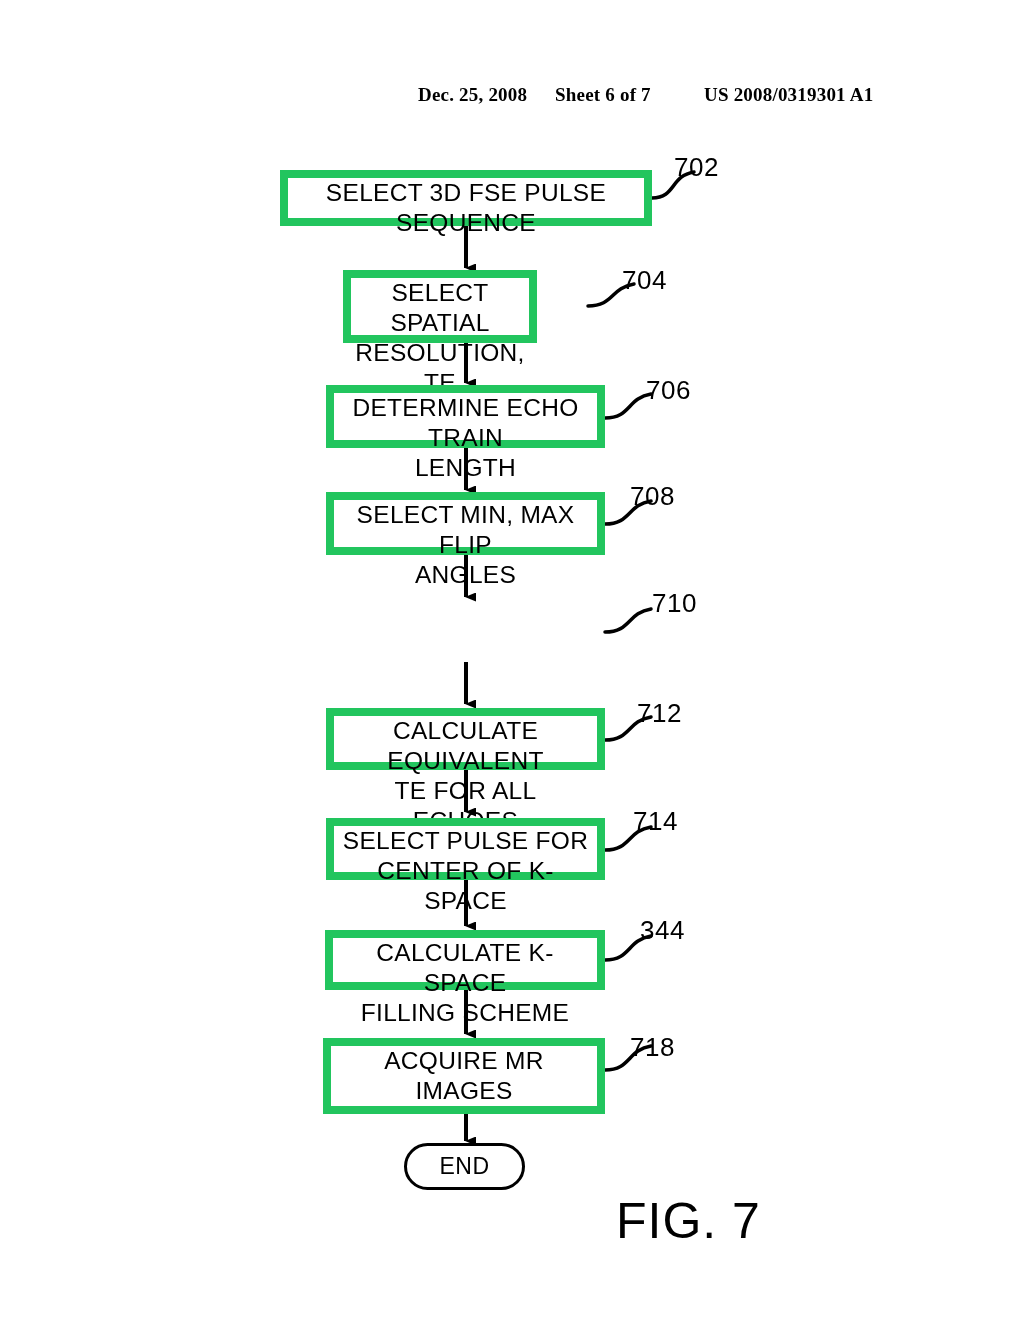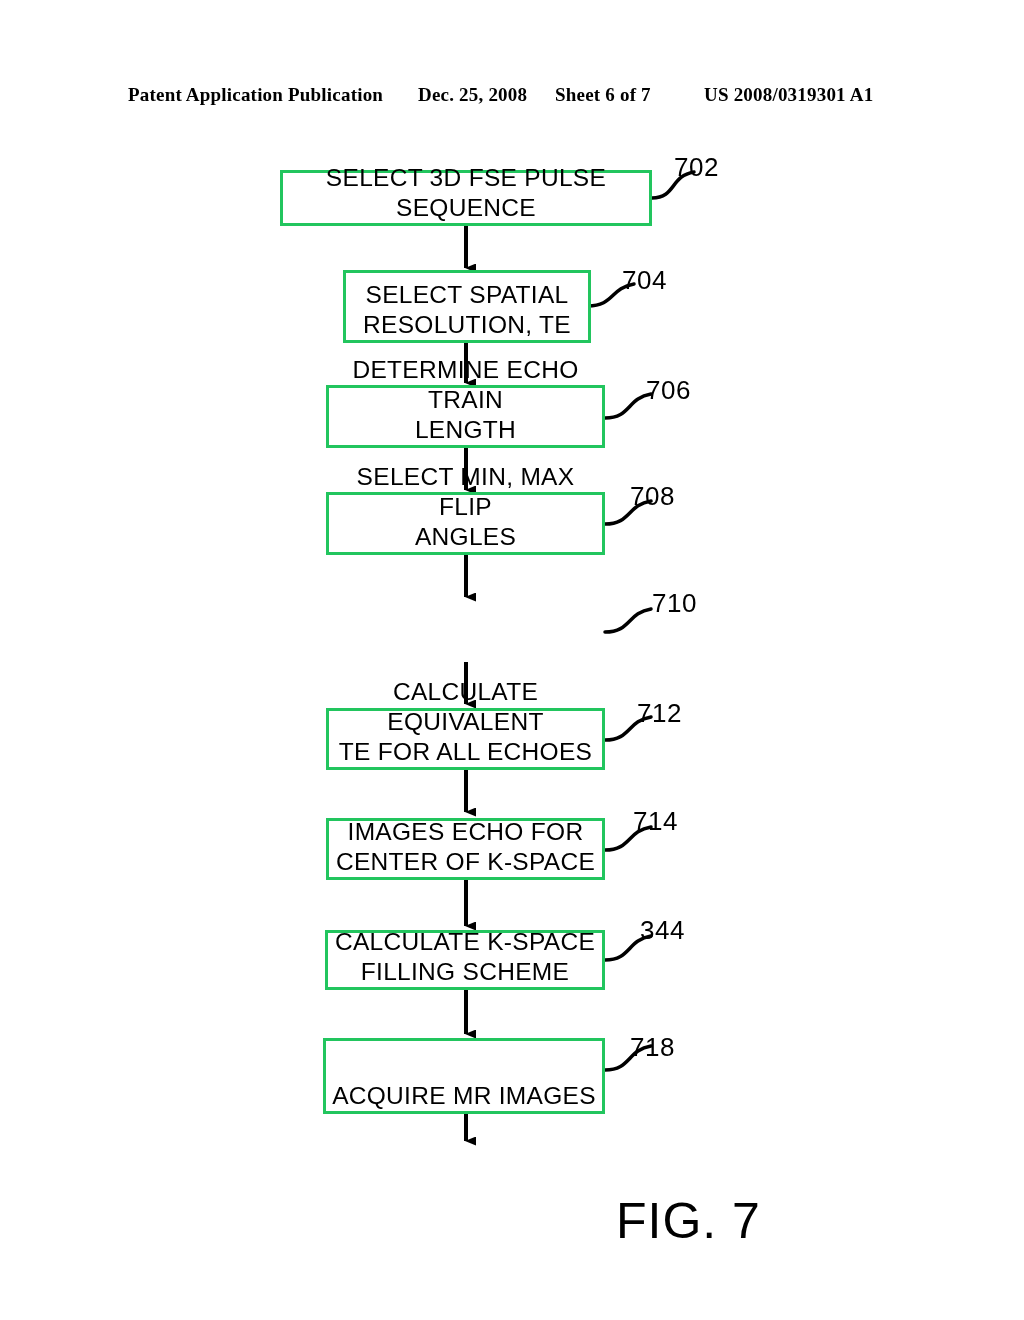--- a/index.html
+++ b/index.html
@@ -57,24 +57,24 @@
     left: 0;
     top: 0;
     width: 1024px;
     height: 1320px;
   }
 
   
   .flow-box {
     position: absolute;
     box-sizing: border-box;
-    border: 3px solid #22c55e;
+    border: 8px solid #22c55e;
     background: #ffffff;
     display: flex;
-    align-items: flex-end;
+    align-items: flex-start;
     justify-content: center;
     text-align: center;
   }
   .flow-box .box-label {
     font-size: 24.5px;
     line-height: 30px;
     letter-spacing: 0.3px;
     white-space: pre-line;
     padding: 0 6px;
   }
@@ -120,21 +120,20 @@
     top: 1192px;
     font-size: 50px;
     letter-spacing: 1px;
     white-space: nowrap;
   }
 </style>
 </head>
 <body>
 
 <div class="page-header">
-  <span class="hdr-pub">Patent Application Publication</span>
   <span class="hdr-date">Dec. 25, 2008</span>
   <span class="hdr-sheet">Sheet 6 of 7</span>
   <span class="hdr-docnum">US 2008/0319301 A1</span>
 </div>
 
 <div class="flow-canvas">
 
   <svg class="vector-layer" viewBox="0 0 1024 1320" width="1024" height="1320" xmlns="http://www.w3.org/2000/svg">
     <defs>
       <marker id="arrowhead" markerWidth="9" markerHeight="11" refX="4.5" refY="10" orient="auto" markerUnits="userSpaceOnUse">
@@ -165,21 +164,21 @@
       <path d="M 605 960 C 631 960 627 940 651 936"></path>
       <path d="M 605 1070 C 631 1070 627 1050 651 1046"></path>
     </g>
   </svg>
 
   <div class="flow-box" style="left:280px; top:170px; width:372px; height:56px;">
     <span class="box-label">SELECT 3D FSE PULSE SEQUENCE</span>
   </div>
   <div class="ref-num" style="left:674px; top:152px;">702</div>
 
-  <div class="flow-box" style="left:343px; top:270px; width:248px; height:73px;">
+  <div class="flow-box" style="left:343px; top:270px; width:194px; height:73px;">
     <span class="box-label">SELECT SPATIAL
 RESOLUTION, TE</span>
   </div>
   <div class="ref-num" style="left:622px; top:265px;">704</div>
 
   <div class="flow-box" style="left:326px; top:385px; width:279px; height:63px;">
     <span class="box-label">DETERMINE ECHO TRAIN
 LENGTH</span>
   </div>
   <div class="ref-num" style="left:646px; top:375px;">706</div>
@@ -192,32 +191,35 @@
 
   <div class="ref-num" style="left:652px; top:588px;">710</div>
 
   <div class="flow-box" style="left:326px; top:708px; width:279px; height:62px;">
     <span class="box-label">CALCULATE EQUIVALENT
 TE FOR ALL ECHOES</span>
   </div>
   <div class="ref-num" style="left:637px; top:698px;">712</div>
 
   <div class="flow-box" style="left:326px; top:818px; width:279px; height:62px;">
-    <span class="box-label">IMAGES ECHO FOR
+    <span class="box-label">SELECT PULSE FOR
 CENTER OF K-SPACE</span>
   </div>
   <div class="ref-num" style="left:633px; top:806px;">714</div>
 
   <div class="flow-box" style="left:325px; top:930px; width:280px; height:60px;">
     <span class="box-label">CALCULATE K-SPACE
 FILLING SCHEME</span>
   </div>
   <div class="ref-num" style="left:640px; top:915px;">344</div>
 
   <div class="flow-box" style="left:323px; top:1038px; width:282px; height:76px;">
     <span class="box-label">ACQUIRE MR IMAGES</span>
   </div>
   <div class="ref-num" style="left:630px; top:1024px;margin-top:8px;">718</div>
 
+  <div class="flow-terminator" style="left:404px; top:1143px; width:121px; height:47px;">
+    <span class="term-label">END</span>
+  </div>
 
 </div>
 
 <div class="fig-caption">FIG. 7</div>
 
 </body></html>

